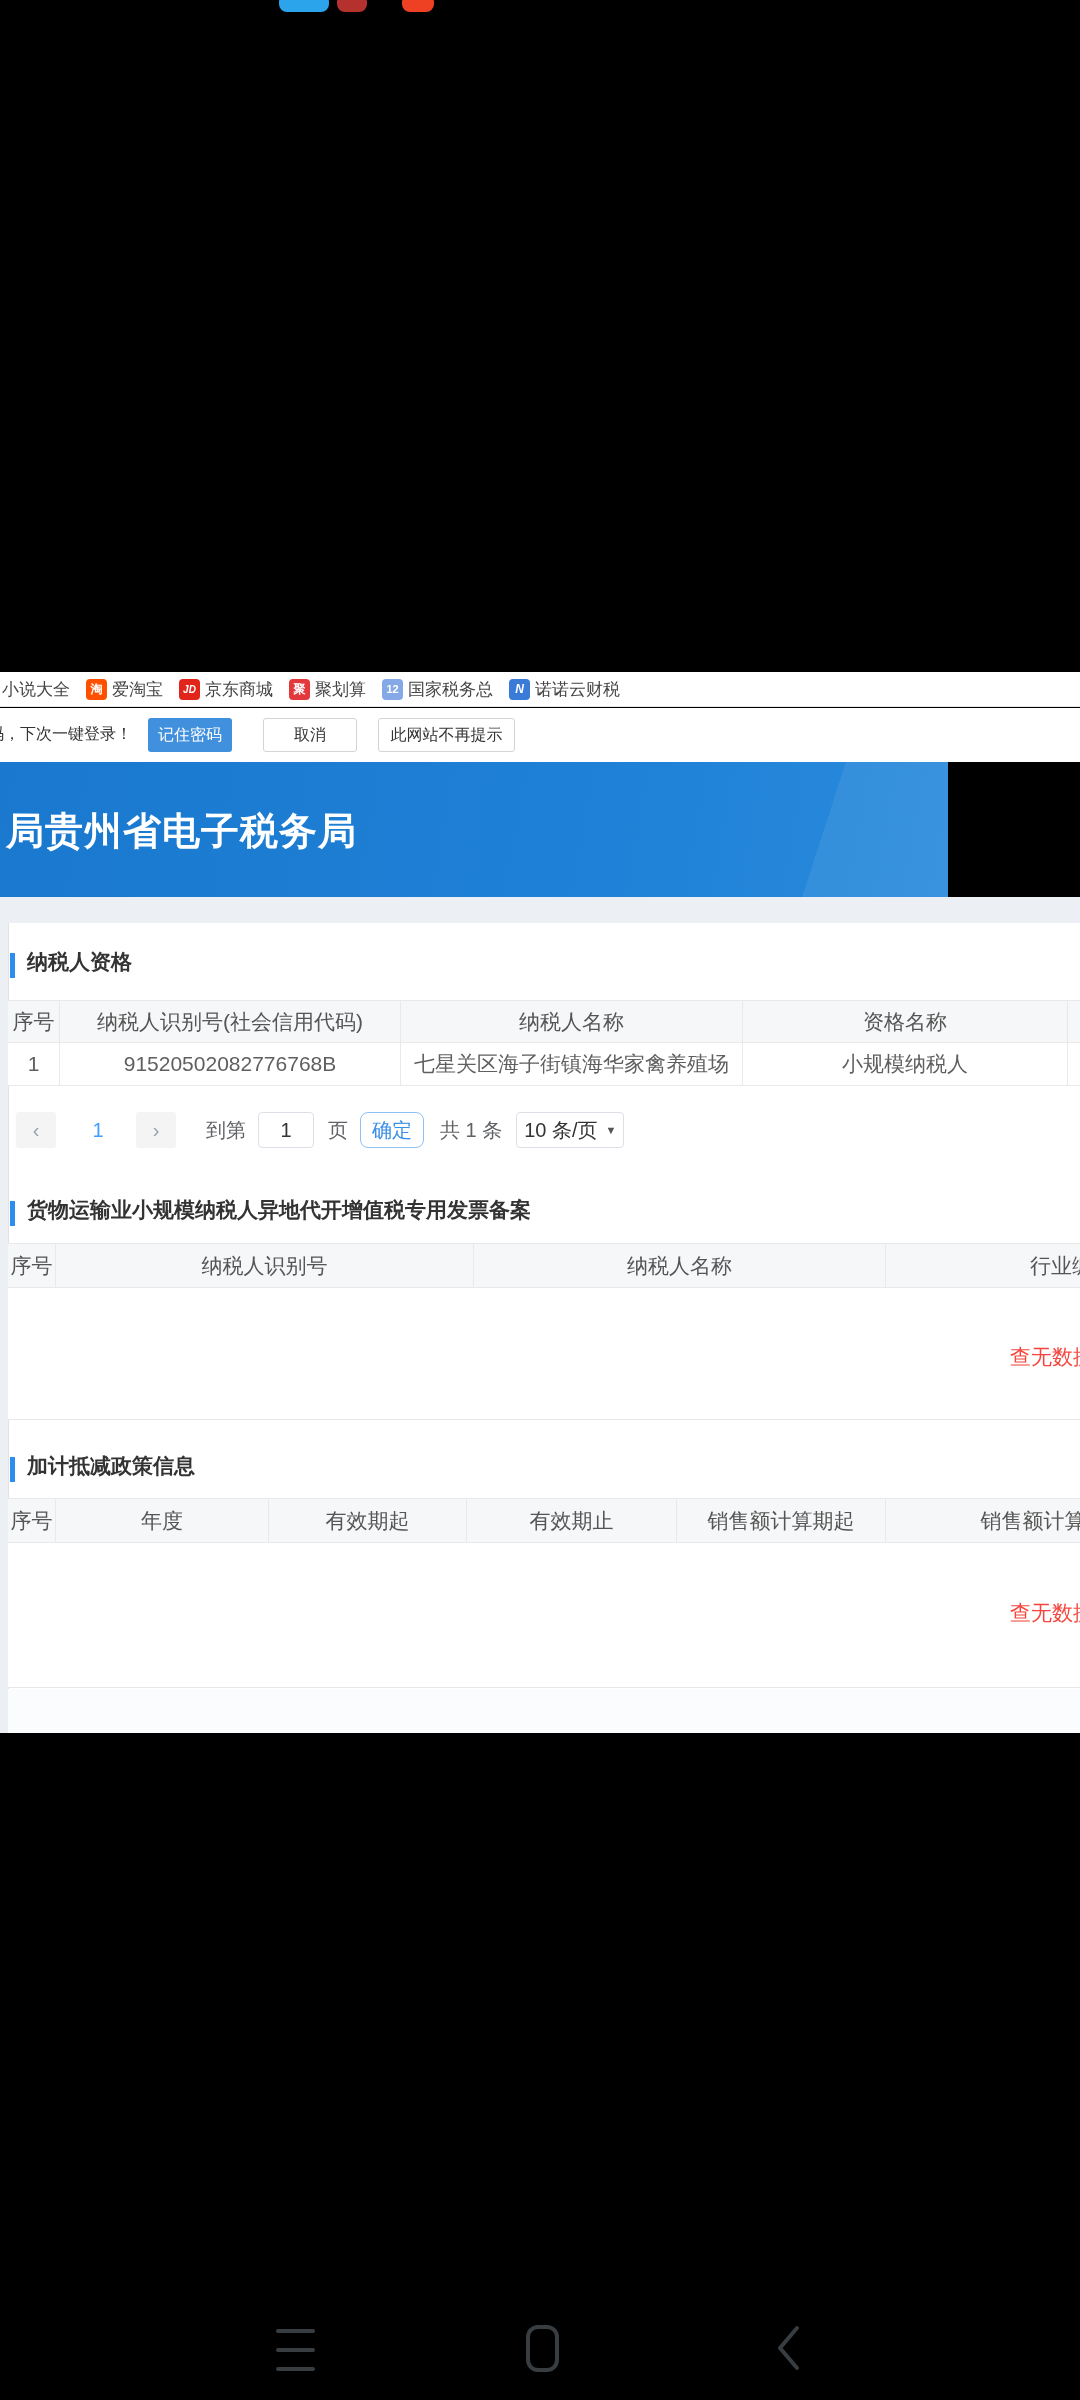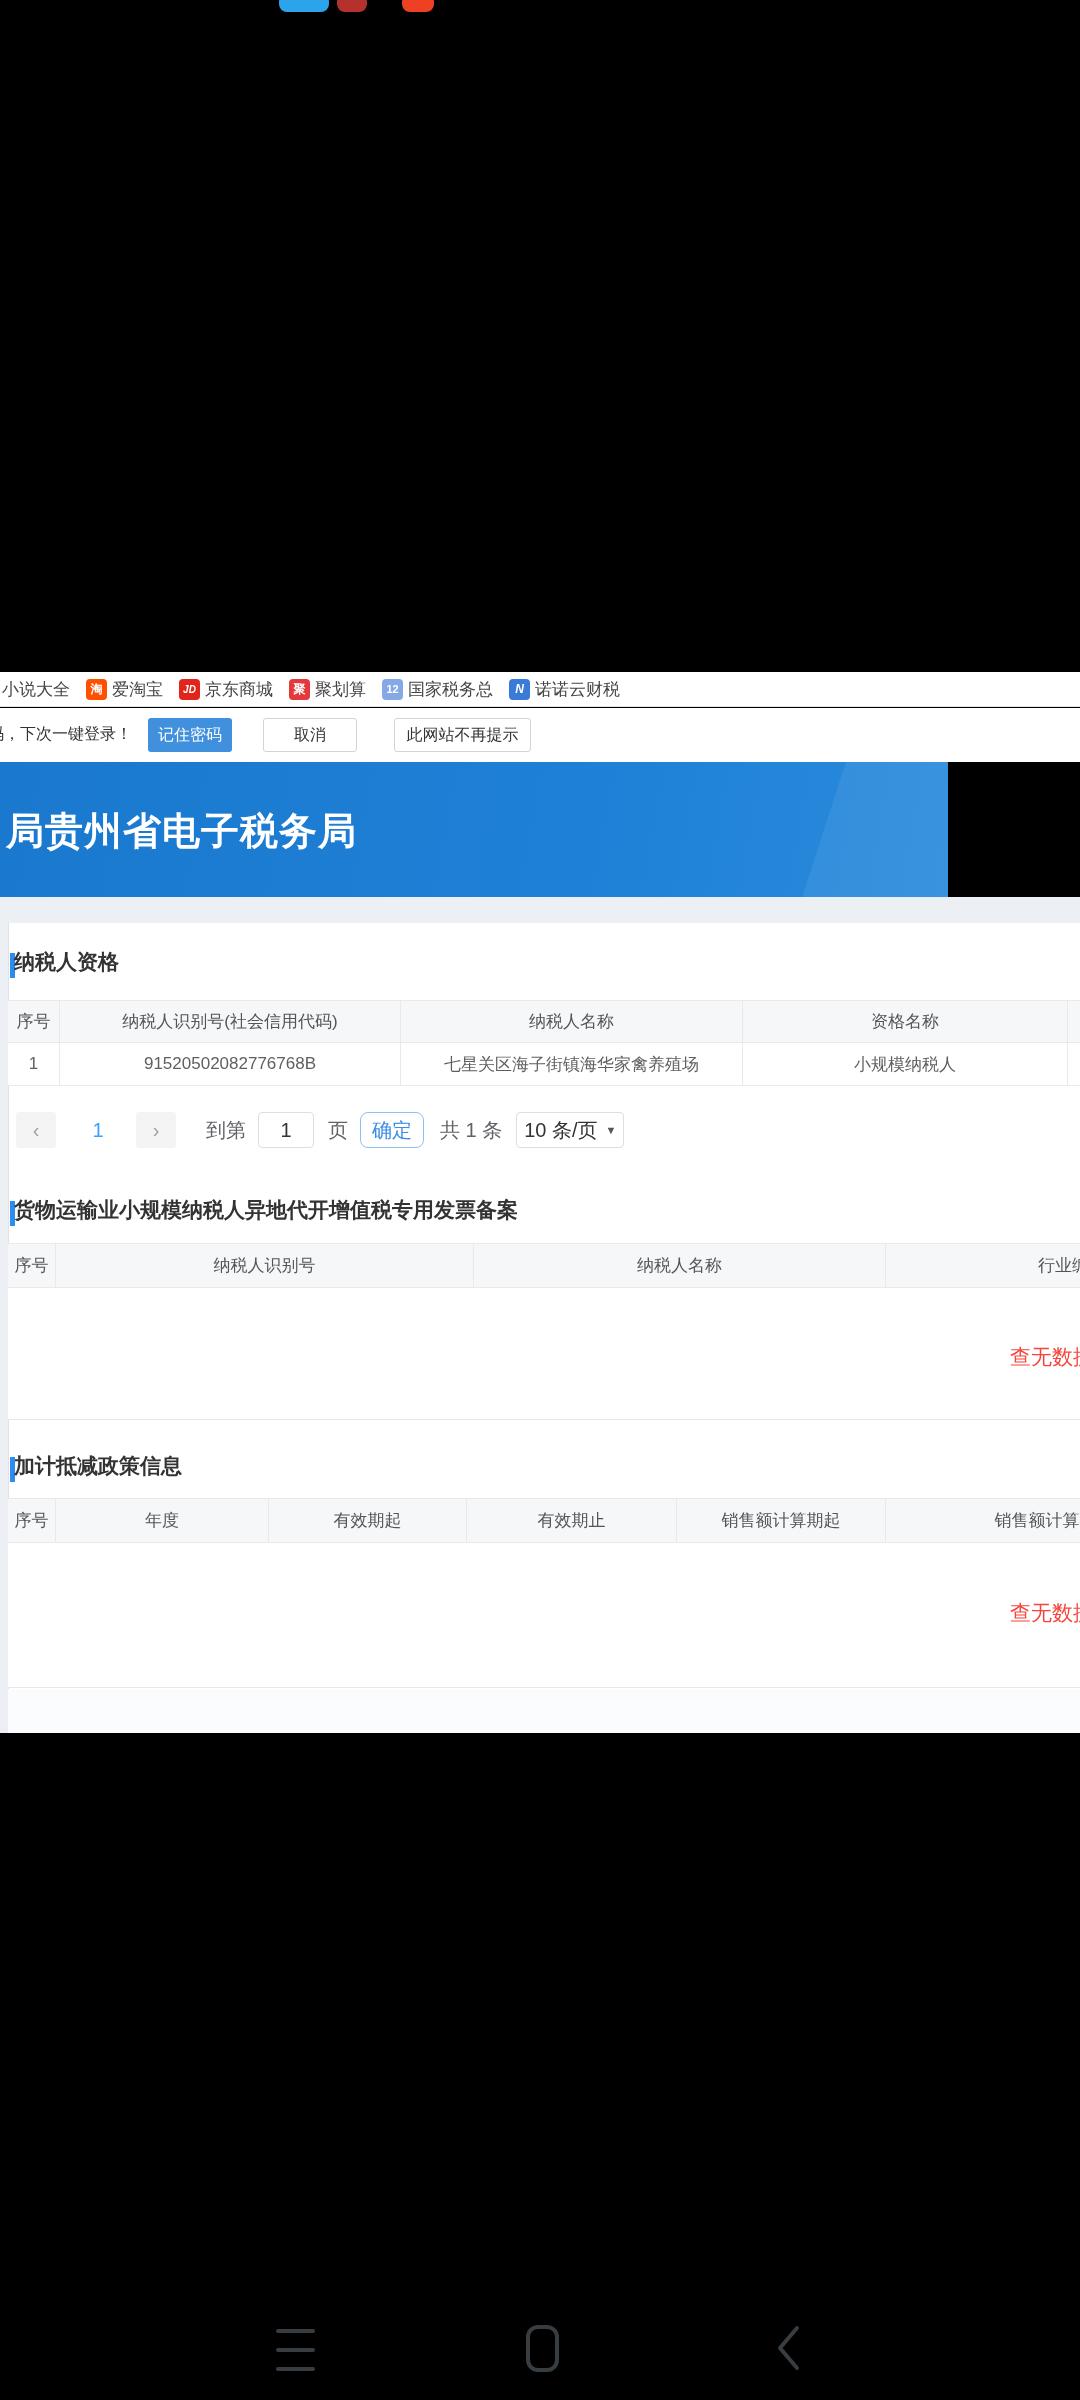--- a/index.html
+++ b/index.html
@@ -26,46 +26,46 @@
   .bm-item.b5 .bm-ico{background:#3a7bd8;font-style:italic;}
   .bm-label{font-size:17px;color:#444;white-space:nowrap;}
 
   
   .pwbar{position:absolute;left:0;top:708px;width:1080px;height:54px;background:#fff;}
   .pw-msg{position:absolute;left:-12px;top:16px;font-size:16px;color:#333;white-space:nowrap;}
   .pw-btn{position:absolute;top:10px;height:34px;font-size:16px;border-radius:3px;
           display:flex;align-items:center;justify-content:center;cursor:pointer;}
   .pw-remember{left:148px;width:84px;background:#4090dd;color:#fff;}
   .pw-cancel{left:263px;width:94px;background:#fff;border:1px solid #d4d4d4;color:#333;}
-  .pw-dismiss{left:394px;width:137px;background:#fff;border:1px solid #d4d4d4;color:#333;}
+  .pw-dismiss{left:378px;width:137px;background:#fff;border:1px solid #d4d4d4;color:#333;}
 
   
   .site-header{position:absolute;left:0;top:762px;width:948px;height:135px;overflow:hidden;
                background:linear-gradient(100deg,#1a79cf 0%,#1e80d6 60%,#2a8bdc 100%);}
   .hdr-swoosh{position:absolute;left:820px;top:-20px;width:520px;height:200px;
               transform:skewX(-18deg);background:rgba(255,255,255,0.07);}
   .hdr-title{position:absolute;left:6px;top:44px;color:#fff;font-size:38px;font-weight:bold;
              letter-spacing:1px;white-space:nowrap;}
 
   .gray-band{position:absolute;left:0;top:897px;width:1080px;height:26px;background:#ecf0f4;}
   .gutter{position:absolute;left:0;top:923px;width:8px;height:810px;background:#ecf0f4;}
   .card{position:absolute;left:8px;top:923px;width:1072px;height:766px;background:#fff;
         border-left:1px solid #e2e2e2;}
   .bottom-strip{position:absolute;left:8px;top:1689px;width:1072px;height:44px;background:#fbfcfd;}
 
   
   .sec-bar{position:absolute;left:10px;width:5px;height:25px;background:#2d8cf0;}
-  .sec-title{position:absolute;left:14px;font-size:21px;font-weight:bold;color:#333;white-space:nowrap;}
+  .sec-title{position:absolute;left:27px;font-size:21px;font-weight:bold;color:#333;white-space:nowrap;}
 
   
   .tbl{position:absolute;left:8px;width:1072px;overflow:hidden;}
   .trow{display:flex;height:43px;}
   .thead-row{background:#f6f7f8;border-top:1px solid #e9e9e9;border-bottom:1px solid #e9e9e9;}
   .tbody-row{background:#fff;border-bottom:1px solid #e9e9e9;}
-  .tcell{display:flex;align-items:center;justify-content:center;font-size:17px;color:#555;
+  .tcell{display:flex;align-items:center;justify-content:center;font-size:21px;color:#555;
          border-right:1px solid #e9e9e9;white-space:nowrap;overflow:visible;flex:0 0 auto;}
   .tbody-row .tcell{color:#5f5f5f;}
   .tcell.last{border-right:none;}
 
   
   .t1c0{width:52px;}.t1c1{width:341px;}.t1c2{width:342px;}.t1c3{width:325px;}.t1c4{width:300px;}
   
   .t2c0{width:48px;}.t2c1{width:418px;}.t2c2{width:412px;}.t2c3{width:372px;}
   
   .t3c0{width:48px;}.t3c1{width:213px;}.t3c2{width:198px;}.t3c3{width:210px;}.t3c4{width:209px;}.t3c5{width:336px;}

